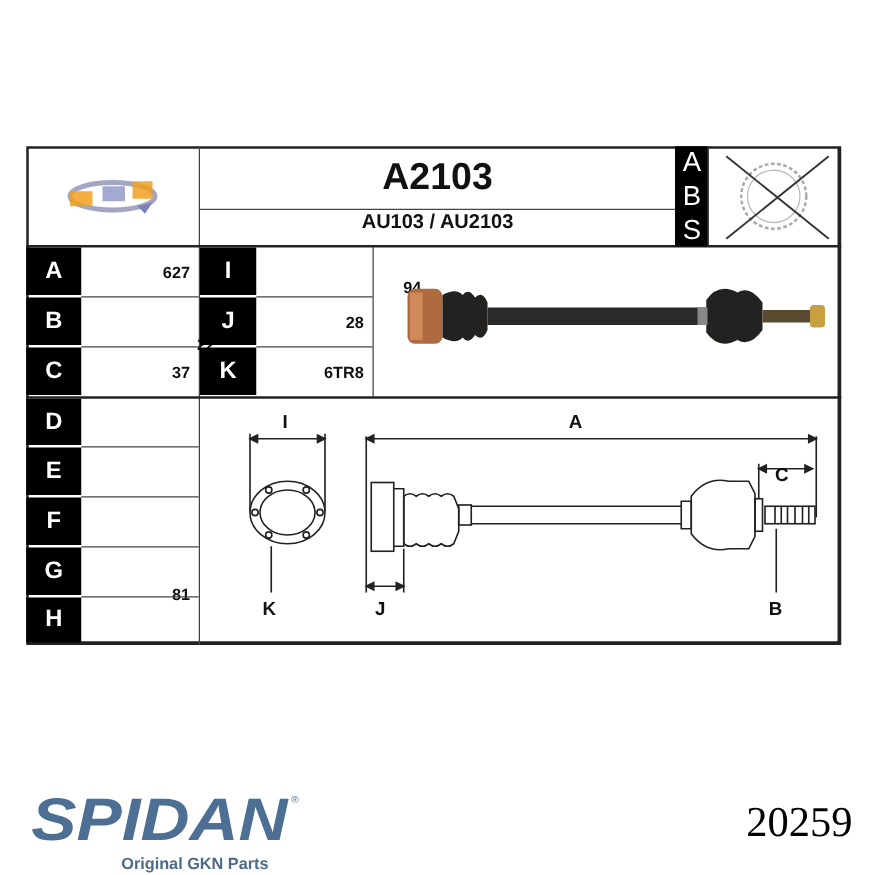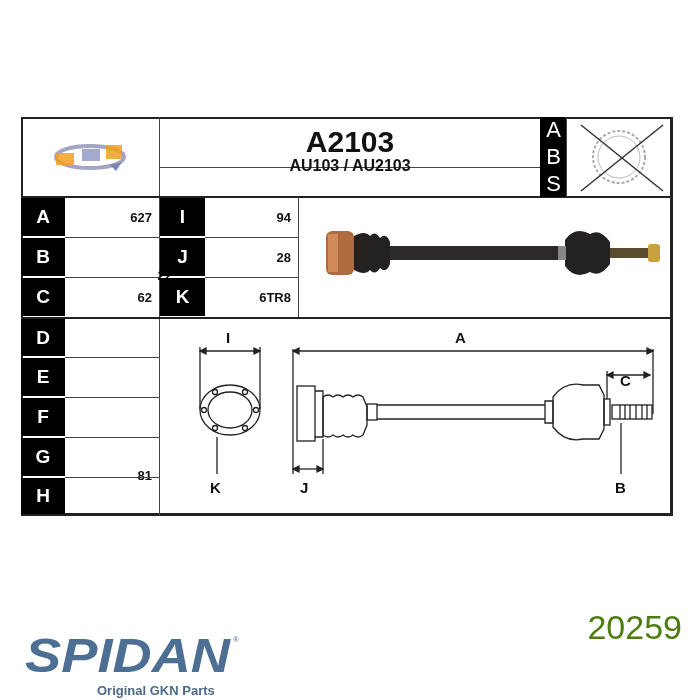--- a/index.html
+++ b/index.html
@@ -4,25 +4,25 @@
 <style>
   html,body{margin:0;padding:0;background:#fff;}
   body{width:700px;height:700px;position:relative;overflow:hidden;font-family:"Liberation Sans",sans-serif;}
   .abs{position:absolute;box-sizing:border-box;}
   .frame{left:21px;top:117px;width:652px;height:399px;border:2px solid #222;border-right-width:3px;border-bottom-width:3px;}
   .hl{position:absolute;height:1px;background:#444;}
   .vl{position:absolute;width:1px;background:#444;}
   .lbl{position:absolute;background:#000;color:#fff;font-weight:bold;font-size:19px;display:flex;align-items:center;justify-content:center;}
   .val{position:absolute;font-weight:bold;font-size:13px;color:#111;display:flex;align-items:center;justify-content:flex-end;}
   .title{position:absolute;left:160px;top:117px;width:380px;height:50px;font-weight:bold;font-size:30px;display:flex;align-items:center;justify-content:center;color:#111;}
-  .subtitle{position:absolute;left:160px;top:152px;width:380px;height:28px;font-weight:bold;font-size:16px;display:flex;align-items:center;justify-content:center;color:#111;}
+  .subtitle{position:absolute;left:160px;top:164px;width:380px;height:28px;font-weight:bold;font-size:16px;display:flex;align-items:center;justify-content:center;color:#111;}
   .absstrip{position:absolute;left:540px;top:117px;width:27px;height:80px;background:#000;color:#fff;font-size:22px;display:flex;flex-direction:column;align-items:center;justify-content:space-around;line-height:1;}
   .dimlbl{position:absolute;font-weight:bold;font-size:15px;color:#111;}
   .brand{position:absolute;left:25px;top:630px;text-align:right;}
-  .partno{position:absolute;right:18px;top:608px;font-size:34px;color:#4d7c0f;}
+  .partno{position:absolute;right:18px;top:640px;font-size:34px;color:#000000;font-family:Liberation Serif, serif;}
   .tagline{position:absolute;left:97px;top:683px;font-size:13px;color:#4d6a86;font-weight:bold;}
 </style>
 </head>
 <body>
 
 <div class="abs frame"></div>
 
 <div class="vl" style="left:159px;top:117px;height:399px;"></div>
 <div class="hl" style="left:160px;top:167px;width:380px;"></div>
 <div class="hl" style="left:21px;top:196px;width:652px;background:#222;height:2px;"></div>
@@ -56,21 +56,21 @@
   </svg>
 </div>
 <div class="vl" style="left:566px;top:117px;height:80px;"></div>
 
 <div>
   <div class="lbl" style="left:21px;top:198px;width:44px;height:38px;">A</div>
   <div class="val" style="left:66px;top:198px;width:86px;height:38px;">627</div>
   <div class="lbl" style="left:21px;top:238px;width:44px;height:38px;">B</div>
   <div class="val" style="left:66px;top:256px;width:86px;height:38px;padding-left:20px;">22</div>
   <div class="lbl" style="left:21px;top:278px;width:44px;height:38px;">C</div>
-  <div class="val" style="left:66px;top:278px;width:86px;height:38px;">62</div>
+  <div class="val" style="left:66px;top:278px;width:86px;height:38px;">37</div>
   <div class="lbl" style="left:21px;top:319px;width:44px;height:37px;">D</div>
   <div class="val" style="left:66px;top:319px;width:86px;height:37px;"></div>
   <div class="lbl" style="left:21px;top:358px;width:44px;height:38px;">E</div>
   <div class="val" style="left:66px;top:358px;width:86px;height:38px;"></div>
   <div class="lbl" style="left:21px;top:398px;width:44px;height:38px;">F</div>
   <div class="val" style="left:66px;top:398px;width:86px;height:38px;"></div>
   <div class="lbl" style="left:21px;top:438px;width:44px;height:38px;">G</div>
   <div class="val" style="left:66px;top:456px;width:86px;height:38px;">81</div>
   <div class="lbl" style="left:21px;top:478px;width:44px;height:36px;">H</div>
   <div class="val" style="left:66px;top:478px;width:86px;height:36px;"></div>
@@ -78,21 +78,21 @@
 
 <div class="hl" style="left:65px;top:237px;width:94px;"></div>
 <div class="hl" style="left:65px;top:277px;width:94px;"></div>
 <div class="hl" style="left:65px;top:357px;width:94px;"></div>
 <div class="hl" style="left:65px;top:397px;width:94px;"></div>
 <div class="hl" style="left:65px;top:437px;width:94px;"></div>
 <div class="hl" style="left:65px;top:477px;width:94px;"></div>
 
 <div>
   <div class="lbl" style="left:160px;top:198px;width:45px;height:38px;">I</div>
-  <div class="val" style="left:206px;top:198px;width:85px;height:38px;">94</div>
+  <div class="val" style="left:206px;top:210px;width:85px;height:38px;padding-left:46px;">94</div>
   <div class="lbl" style="left:160px;top:238px;width:45px;height:38px;">J</div>
   <div class="val" style="left:206px;top:238px;width:85px;height:38px;">28</div>
   <div class="lbl" style="left:160px;top:278px;width:45px;height:38px;">K</div>
   <div class="val" style="left:206px;top:278px;width:85px;height:38px;">6TR8</div>
 </div>
 <div class="hl" style="left:205px;top:237px;width:93px;"></div>
 <div class="hl" style="left:205px;top:277px;width:93px;"></div>
 
 <div class="abs" style="left:300px;top:198px;width:372px;height:118px;">
   <svg width="372" height="118" viewBox="0 0 372 118">

